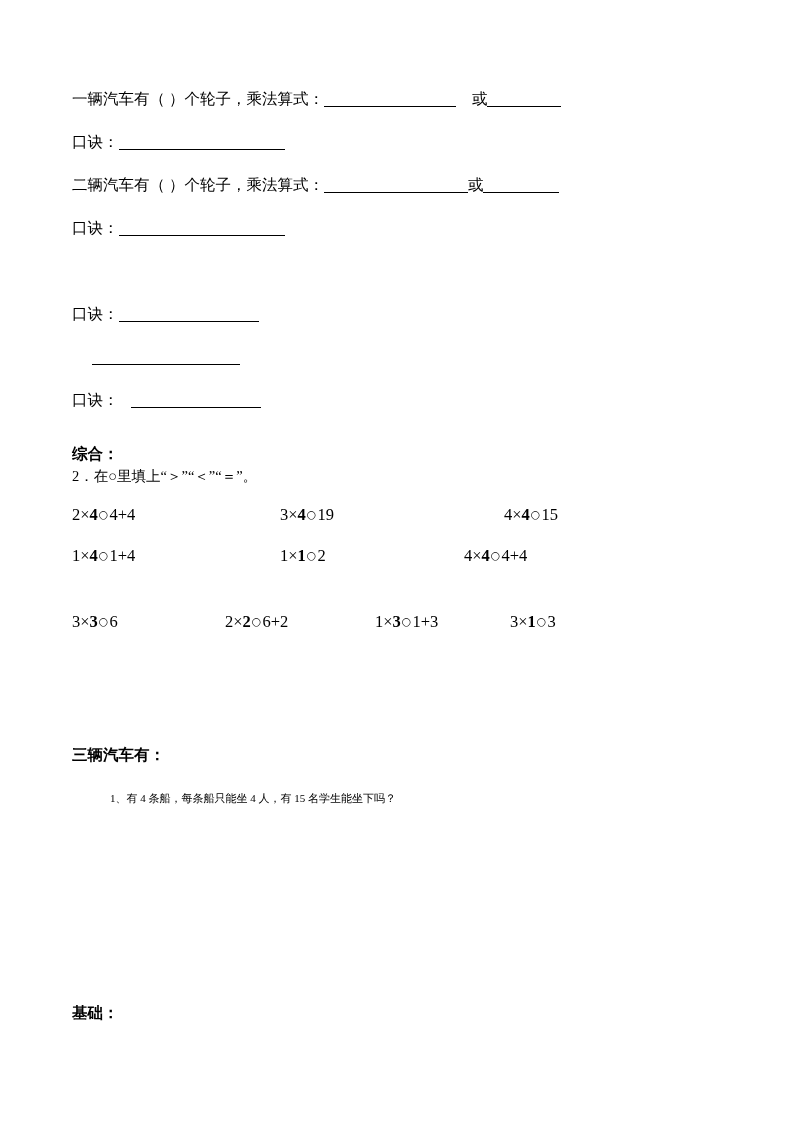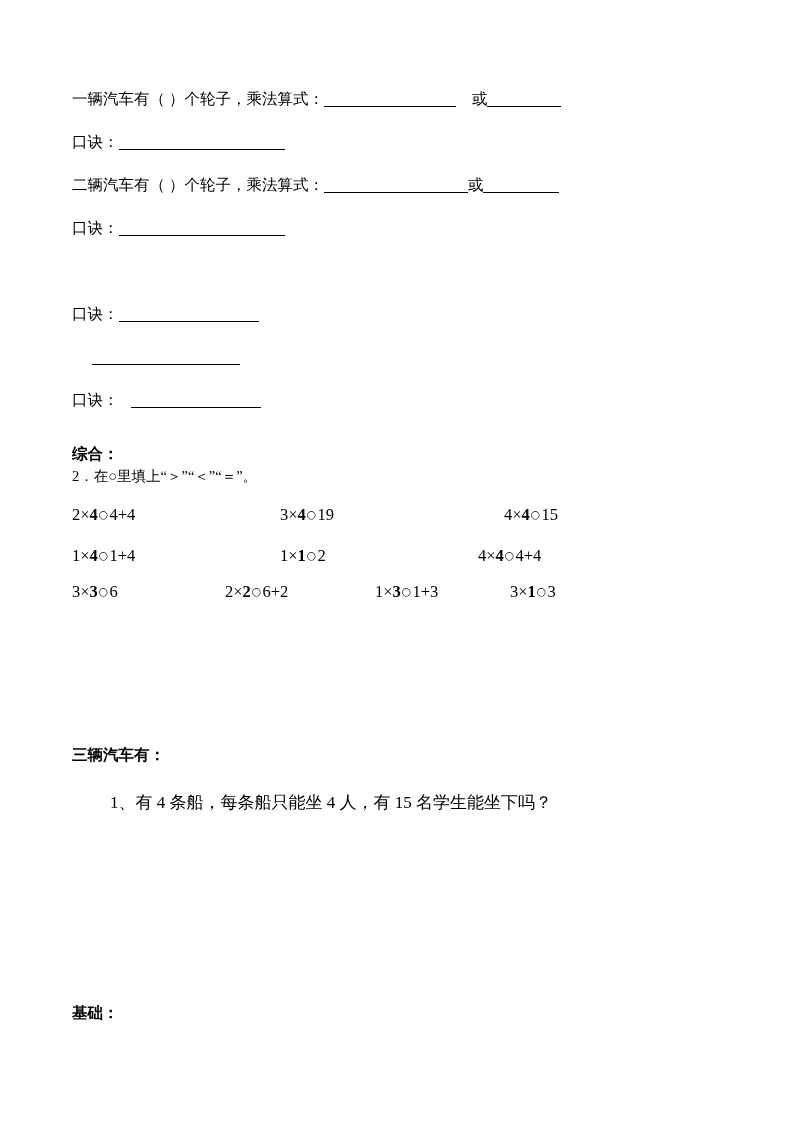--- a/index.html
+++ b/index.html
@@ -121,29 +121,29 @@
 
   <div class="exprrow" style="top:505px;">
     <span class="expr" style="left:72px;"><span>2×</span><b>4</b><span class="circ">○</span><span>4+4</span></span>
     <span class="expr" style="left:280px;"><span>3×</span><b>4</b><span class="circ">○</span><span>19</span></span>
     <span class="expr" style="left:504px;"><span>4×</span><b>4</b><span class="circ">○</span><span>15</span></span>
   </div>
 
   <div class="exprrow" style="top:546px;text-align:center;">
     <span class="expr" style="left:72px;"><span>1×</span><b>4</b><span class="circ">○</span><span>1+4</span></span>
     <span class="expr" style="left:280px;"><span>1×</span><b>1</b><span class="circ">○</span><span>2</span></span>
-    <span class="expr" style="left:478px;"><span>4×</span><b>4</b><span class="circ">○</span><span>4+4</span></span>
+    <span class="expr" style="left:464px;"><span>4×</span><b>4</b><span class="circ">○</span><span>4+4</span></span>
   </div>
 
-  <div class="exprrow" style="top:582px;">
+  <div class="exprrow" style="top:612px;">
     <span class="expr" style="left:72px;"><span>3×</span><b>3</b><span class="circ">○</span><span>6</span></span>
     <span class="expr" style="left:225px;"><span>2×</span><b>2</b><span class="circ">○</span><span>6+2</span></span>
     <span class="expr" style="left:375px;"><span>1×</span><b>3</b><span class="circ">○</span><span>1+3</span></span>
     <span class="expr" style="left:510px;"><span>3×</span><b>1</b><span class="circ">○</span><span>3</span></span>
   </div>
 
 
   <div class="line cn heading" style="top:747px;">三辆汽车有：</div>
-  <div class="qline cn" style="left:110px; top:791px; font-size:17px;">1、有 4 条船，每条船只能坐 4 人，有 15 名学生能坐下吗？</div>
+  <div class="qline cn" style="left:110px; top:791px; font-size:11px;">1、有 4 条船，每条船只能坐 4 人，有 15 名学生能坐下吗？</div>
 
   <div class="line cn heading" style="top:1005px;">基础：</div>
 
 </div>
 
 </body></html>

